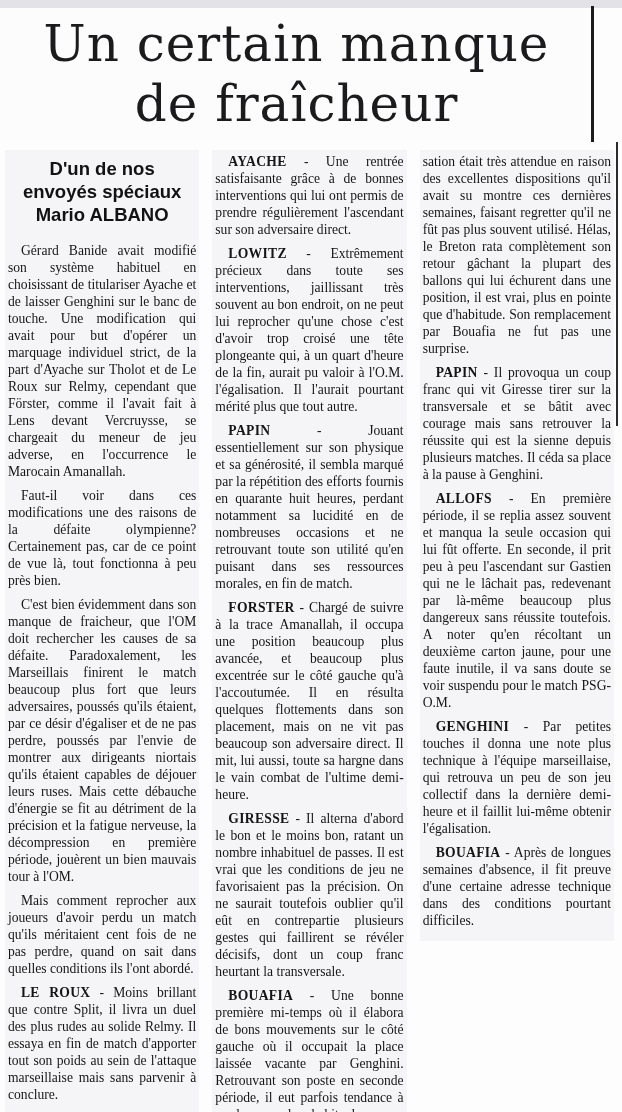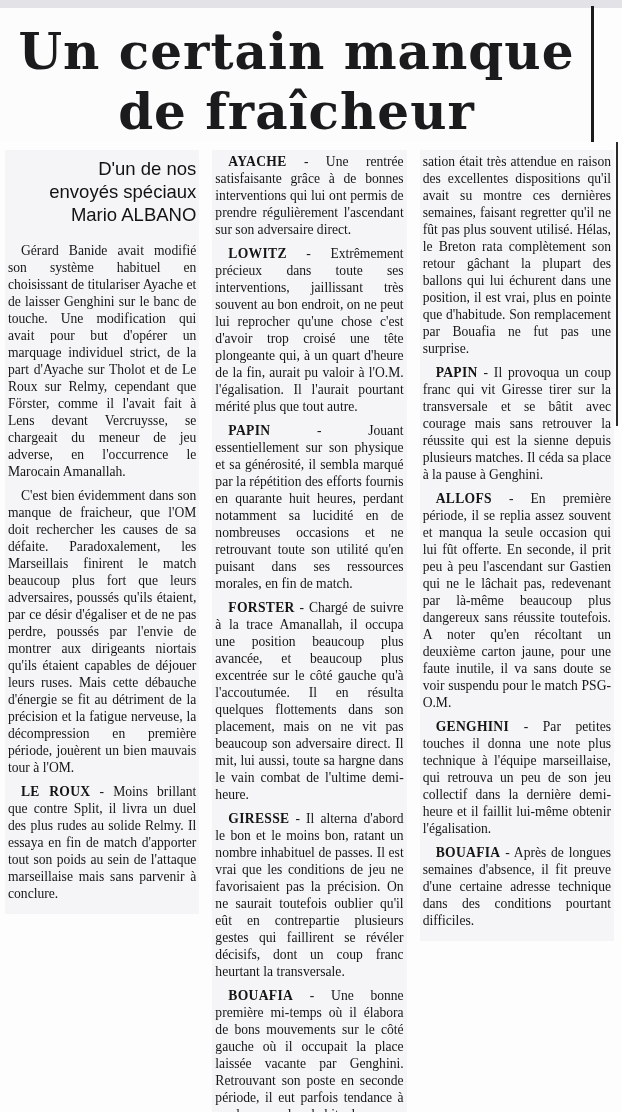--- a/index.html
+++ b/index.html
@@ -18,26 +18,26 @@
     background: #e3e3e7;
   }
   .title-block {
     position: absolute; top: 8px; left: 0;
     width: 593px; height: 134px;
     background: #fcfcfd;
     text-align: center;
   }
   .headline {
     font-family: "DejaVu Serif", serif;
-    font-weight: bold;
+    font-weight: normal;
     font-size: 50px;
     line-height: 60px;
     letter-spacing: 1px;
     color: #1b1b1d;
-    padding-top: 14px;
+    padding-top: 6px;
   }
   .title-edge-line {
     position: absolute; top: 6px; left: 591px;
     width: 3px; height: 136px;
     background: #1c1c1e;
   }
   .body-edge-line {
     position: absolute; top: 142px; left: 616px;
     width: 2px; height: 284px;
     background: #2b2b2e;
@@ -53,25 +53,25 @@
     flex: 1 1 0;
     background: #f5f5f7;
     padding: 3px 3px 5px 3px;
     font-size: 13.6px;
     line-height: 17px;
     text-align: justify;
     hyphens: auto;
   }
   .byline {
     font-family: "Liberation Sans", sans-serif;
-    font-weight: normal;
+    font-weight: bold;
     font-size: 18.5px;
     line-height: 23px;
     white-space: pre-line;
-    text-align: right;
+    text-align: center;
     margin: 4px 0 16px 0;
     color: #121214;
   }
   .col p {
     margin: 0 0 7px 0;
     text-indent: 13px;
   }
   .col p b { letter-spacing: 0.3px; }
 </style>
 </head>
@@ -90,21 +90,23 @@
 
   <div class="title-edge-line"></div>
   <div class="body-edge-line"></div>
 
   <div class="columns">
       <div class="col">
         <div class="byline">D'un de nos
 envoyés spéciaux
 Mario ALBANO</div>
         <p>Gérard Banide avait modifié son système habituel en choisissant de titulariser Ayache et de laisser Genghini sur le banc de touche. Une modification qui avait pour but d'opérer un marquage individuel strict, de la part d'Ayache sur Tholot et de Le Roux sur Relmy, cependant que Förster, comme il l'avait fait à Lens devant Vercruysse, se chargeait du meneur de jeu adverse, en l'occurrence le Marocain Amanallah.</p>
+        <p>Faut-il voir dans ces modifications une des raisons de la défaite olympienne? Certainement pas, car de ce point de vue là, tout fonctionna à peu près bien.</p>
         <p>C'est bien évidemment dans son manque de fraicheur, que l'OM doit rechercher les causes de sa défaite. Paradoxalement, les Marseillais finirent le match beaucoup plus fort que leurs adversaires, poussés qu'ils étaient, par ce désir d'égaliser et de ne pas perdre, poussés par l'envie de montrer aux dirigeants niortais qu'ils étaient capables de déjouer leurs ruses. Mais cette débauche d'énergie se fit au détriment de la précision et la fatigue nerveuse, la décompression en première période, jouèrent un bien mauvais tour à l'OM.</p>
+        <p>Mais comment reprocher aux joueurs d'avoir perdu un match qu'ils méritaient cent fois de ne pas perdre, quand on sait dans quelles conditions ils l'ont abordé.</p>
         <p><b>LE ROUX</b> - Moins brillant que contre Split, il livra un duel des plus rudes au solide Relmy. Il essaya en fin de match d'apporter tout son poids au sein de l'attaque marseillaise mais sans parvenir à conclure.</p>
       </div>
       <div class="col">
         <p><b>AYACHE</b> - Une rentrée satisfaisante grâce à de bonnes interventions qui lui ont permis de prendre régulièrement l'ascendant sur son adversaire direct.</p>
         <p><b>LOWITZ</b> - Extrêmement précieux dans toute ses interventions, jaillissant très souvent au bon endroit, on ne peut lui reprocher qu'une chose c'est d'avoir trop croisé une tête plongeante qui, à un quart d'heure de la fin, aurait pu valoir à l'O.M. l'égalisation. Il l'aurait pourtant mérité plus que tout autre.</p>
         <p><b>PAPIN</b> - Jouant essentiellement sur son physique et sa générosité, il sembla marqué par la répétition des efforts fournis en quarante huit heures, perdant notamment sa lucidité en de nombreuses occasions et ne retrouvant toute son utilité qu'en puisant dans ses ressources morales, en fin de match.</p>
         <p><b>FORSTER</b> - Chargé de suivre à la trace Amanallah, il occupa une position beaucoup plus avancée, et beaucoup plus excentrée sur le côté gauche qu'à l'accoutumée. Il en résulta quelques flottements dans son placement, mais on ne vit pas beaucoup son adversaire direct. Il mit, lui aussi, toute sa hargne dans le vain combat de l'ultime demi-heure.</p>
         <p><b>GIRESSE</b> - Il alterna d'abord le bon et le moins bon, ratant un nombre inhabituel de passes. Il est vrai que les conditions de jeu ne favorisaient pas la précision. On ne saurait toutefois oublier qu'il eût en contrepartie plusieurs gestes qui faillirent se révéler décisifs, dont un coup franc heurtant la transversale.</p>
         <p><b>BOUAFIA</b> - Une bonne première mi-temps où il élabora de bons mouvements sur le côté gauche où il occupait la place laissée vacante par Genghini. Retrouvant son poste en seconde période, il eut parfois tendance à perdre son calme habituel.</p>
       </div>

